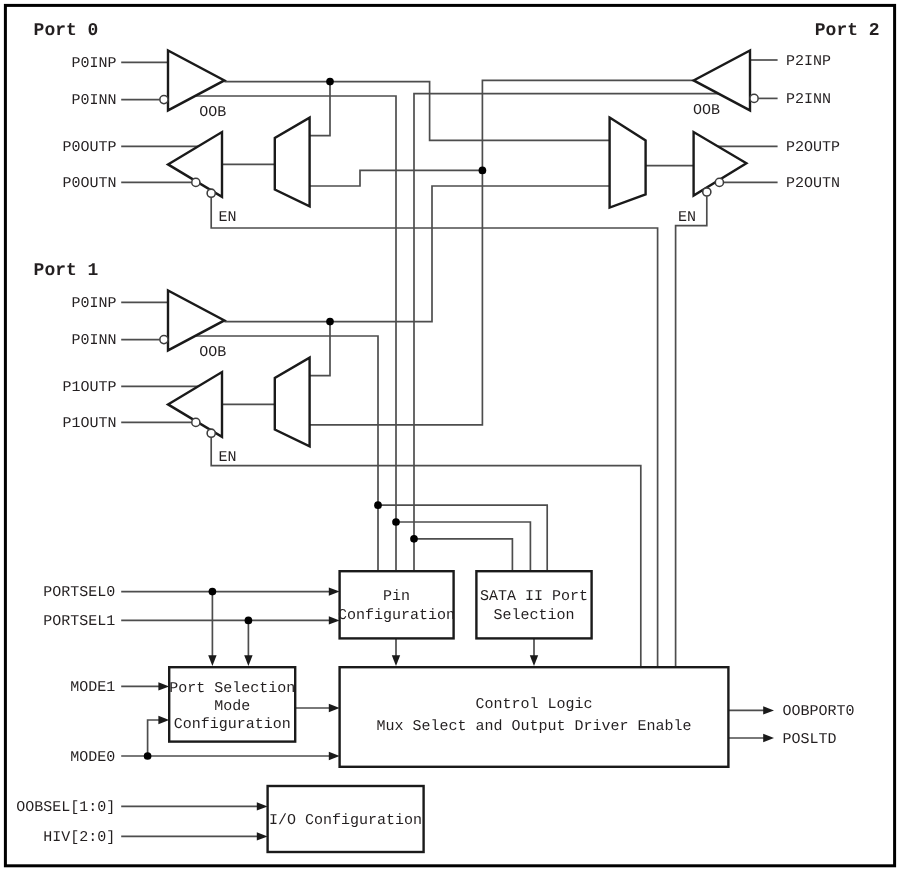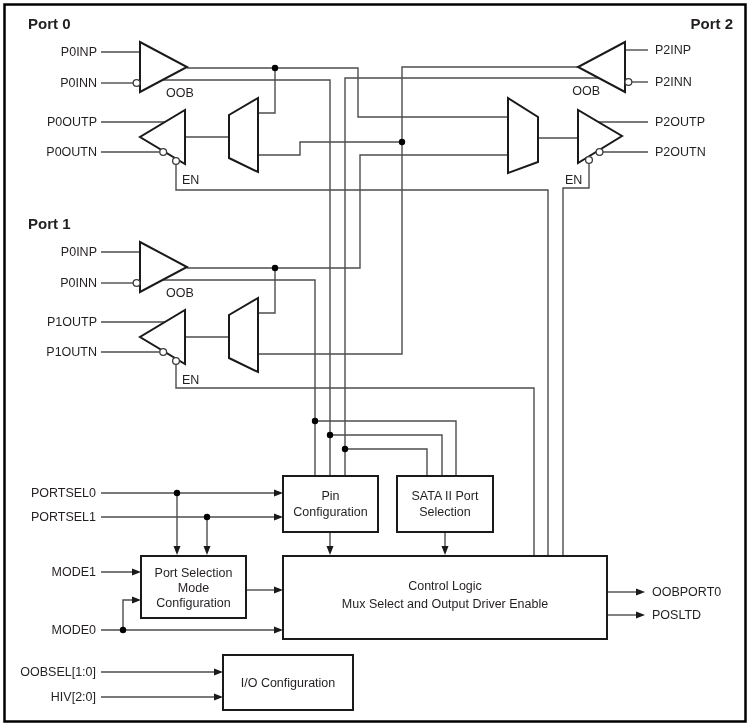--- a/index.html
+++ b/index.html
@@ -1,16 +1,16 @@
 <!DOCTYPE html>
 <html><head>
 <meta charset="utf-8">
 <style>
   html,body{margin:0;padding:0;background:#ffffff;}
-  .stage{width:750px;height:726px;position:relative;background:#ffffff;font-family:Liberation Sans, sans-serif;}
+  .stage{width:750px;height:726px;position:relative;background:#ffffff;font-family:Liberation Mono, monospace;}
   svg{display:block;}
   .wire{stroke:#4d4d4d;stroke-width:1.4;fill:none;}
   .shape{stroke:#1a1a1a;stroke-width:2;fill:#ffffff;stroke-linejoin:miter;}
   .boxr{stroke:#1a1a1a;stroke-width:2;fill:#ffffff;}
   .dot{fill:#000000;}
   .arrow{fill:#1a1a1a;stroke:none;}
   .bub{fill:#ffffff;stroke:#3d3d3d;stroke-width:1.3;}
   .sig{font-size:12.5px;fill:#231f20;}
   .ttl{font-size:15px;font-weight:bold;fill:#231f20;}
   .bx{font-size:12.5px;fill:#231f20;text-anchor:middle;}

